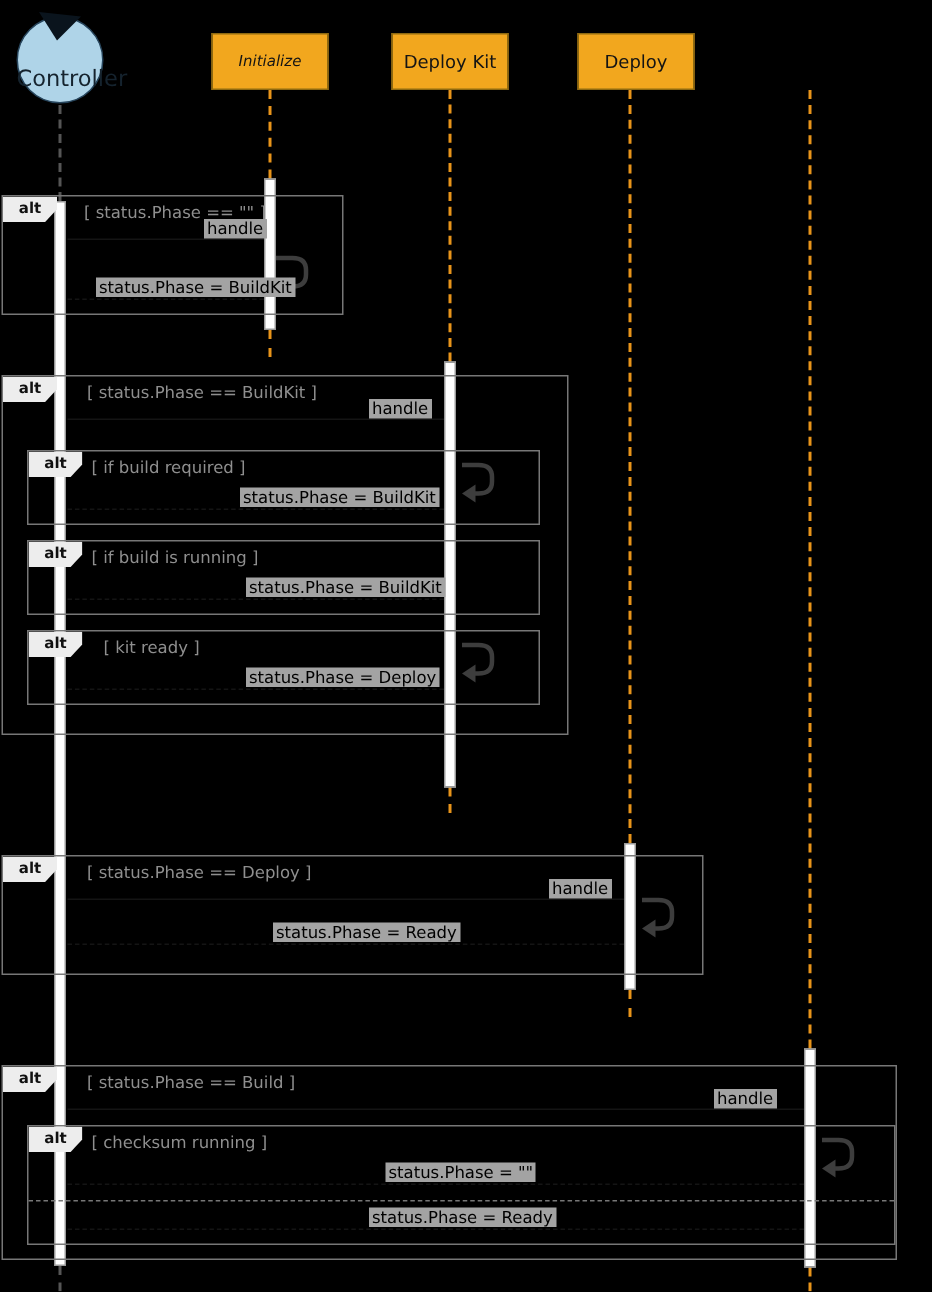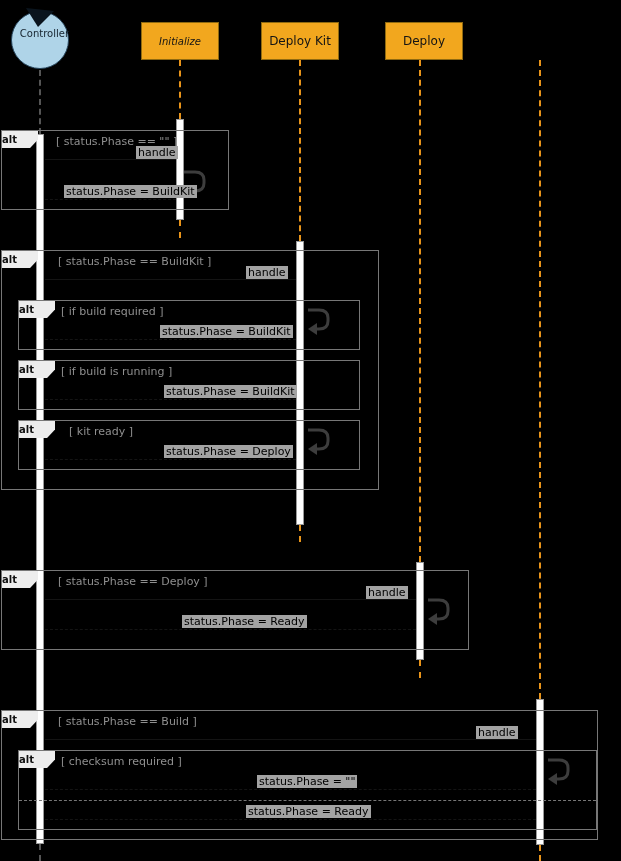--- a/index.html
+++ b/index.html
@@ -9,31 +9,31 @@
     overflow:hidden; font-family:"DejaVu Sans", sans-serif;
   }
   .participant {
     position:absolute; top:22px; width:78px; height:38px;
     background:#F2A71E; border:1px solid #8f6a10; color:#141414;
     display:flex; align-items:center; justify-content:center; font-size:12px;
   }
   .participant.p-small { font-size:10px;font-style:italic; }
   .actor-circle { position:absolute; left:11px; top:11px; width:58px; height:58px;
     border-radius:50%; background:#AFD4E8; border:1px solid #27455c; }
-  .actor-label { position:absolute; left:11px; top:28px; width:58px; text-align:right;
-    font-size:10px; color:#15232e; }
+  .actor-label { position:absolute; left:11px; top:43px; width:58px; text-align:center;
+    font-size:15px; color:#15232e; }
   .actor-notch { position:absolute; left:23px; top:4px; }
   .lifeline { position:absolute; width:0; border-left:2px dashed #E8941A; }
   .lifeline.ctrl { border-left-color:#555; }
   .activation { position:absolute; width:8px; background:#fff; border:1px solid #9a9a9a; }
   .fragment { position:absolute; border:1px solid #777; }
   .frag-label {
     position:absolute; left:0; top:0; width:36px; height:17px;
     background:#ededed; color:#111; font-size:10px; font-weight:bold;
-    line-height:17px;
+    text-align:center; line-height:17px;
     clip-path:polygon(0 0,100% 0,100% 50%,78% 100%,0 100%);
   }
   .guard { position:absolute; font-size:11px; color:#8f8f8f; white-space:nowrap; }
   .msg { position:absolute; font-size:11px; line-height:13px; color:#000;
     background:#a3a3a3; padding:0 2px; white-space:nowrap; }
   .self-loop { position:absolute; width:26px; height:30px; }
   .arrow { position:absolute; height:0; border-top:1px solid #141414; }
   .arrow.return { border-top-style:dashed; }
   .divider { position:absolute; left:0; width:100%; border-top:1px dashed #777; }
 </style>
@@ -119,21 +119,21 @@
     <div class="guard" style="left:56px;top:4px;">[ status.Phase == Deploy ]</div>
   </div>
 
   <div class="fragment" style="left:1px;top:710px;width:597px;height:130px;">
     <div class="frag-label">alt</div>
     <div class="guard" style="left:56px;top:4px;">[ status.Phase == Build ]</div>
   </div>
 
   <div class="fragment" style="left:18px;top:750px;width:579px;height:80px;">
     <div class="frag-label">alt</div>
-    <div class="guard" style="left:42px;top:4px;">[ checksum required ]</div>
+    <div class="guard" style="left:42px;top:4px;">[ checksum running ]</div>
     <div class="divider" style="top:49px;"></div>
   </div>
 
   <div class="self-loop" style="left:182px;top:168px;">
     <svg width="26" height="30" viewBox="0 0 26 30">
         <path d="M2 4 H13 Q22 4 22 12 V15 Q22 23 13 23 H10" fill="none" stroke="#3d3d3d" stroke-width="3"></path>
         <polygon points="11,17 2,23 11,29" fill="#3d3d3d"></polygon>
       </svg>
   </div>
   <div class="self-loop" style="left:306px;top:306px;">

